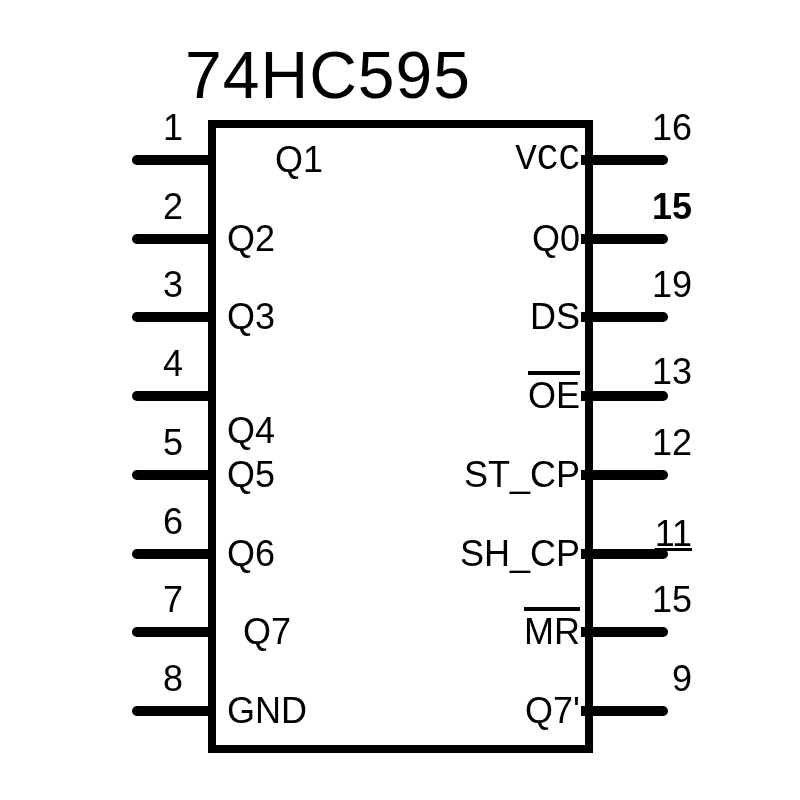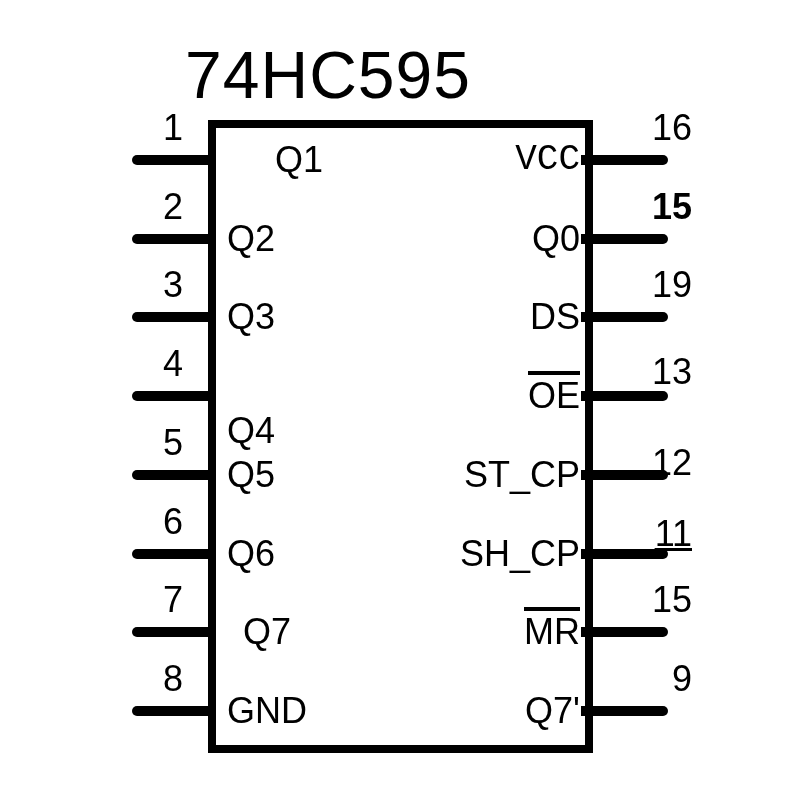--- a/index.html
+++ b/index.html
@@ -95,21 +95,21 @@
       <div class="pin-line right" style="top: 234px;"></div>
       <div class="pin-num right" style="top: 189px; font-weight: bold;">15</div>
       <div class="pin-label right" style="top: 221px;"><span>Q0</span></div>
       <div class="pin-line right" style="top: 312px;"></div>
       <div class="pin-num right" style="top: 267px;">19</div>
       <div class="pin-label right" style="top: 299px;"><span>DS</span></div>
       <div class="pin-line right" style="top: 391px;"></div>
       <div class="pin-num right" style="top: 354px;">13</div>
       <div class="pin-label right" style="top: 378px;"><span class="ov">OE</span></div>
       <div class="pin-line right" style="top: 470px;"></div>
-      <div class="pin-num right" style="top: 425px; margin-top: 20px;">12</div>
+      <div class="pin-num right" style="top: 425px;">12</div>
       <div class="pin-label right" style="top: 457px;"><span>ST_CP</span></div>
       <div class="pin-line right" style="top: 549px;"></div>
       <div class="pin-num right" style="top: 516px; text-decoration: underline;">11</div>
       <div class="pin-label right" style="top: 536px;"><span>SH_CP</span></div>
       <div class="pin-line right" style="top: 627px;"></div>
       <div class="pin-num right" style="top: 582px;">15</div>
       <div class="pin-label right" style="top: 614px;"><span class="ov">MR</span></div>
       <div class="pin-line right" style="top: 706px;"></div>
       <div class="pin-num right" style="top: 661px;">9</div>
       <div class="pin-label right" style="top: 693px;"><span>Q7'</span></div>

